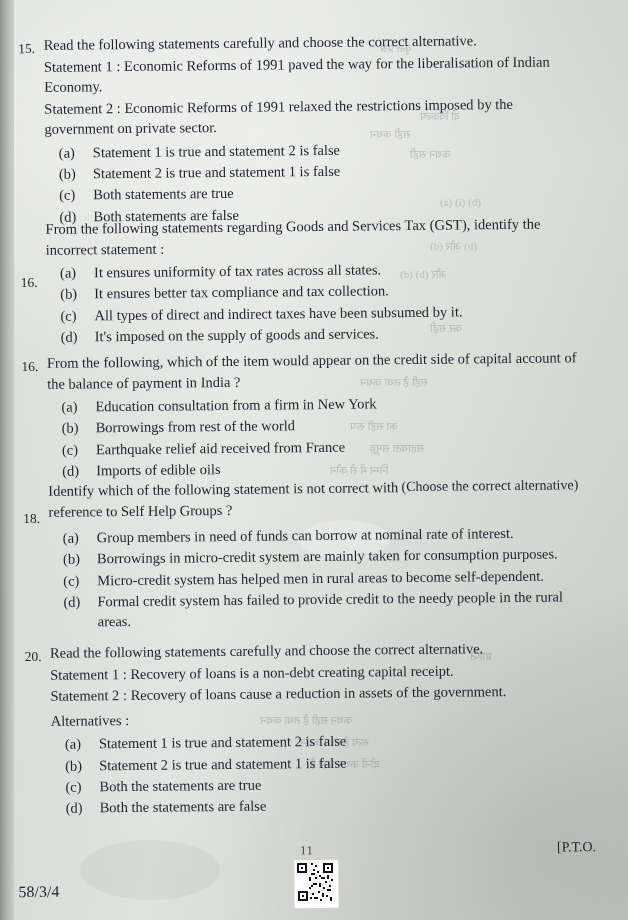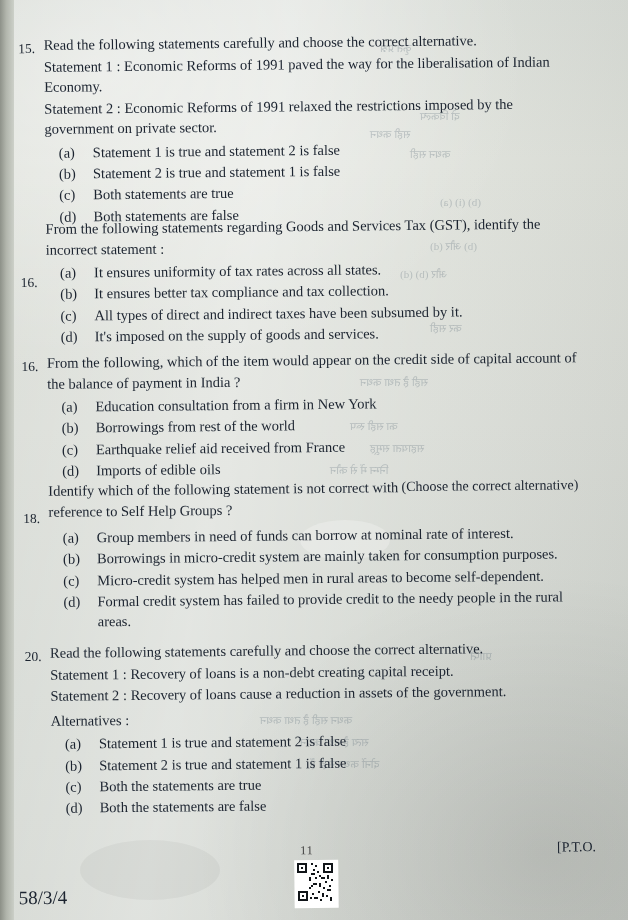--- a/index.html
+++ b/index.html
@@ -107,22 +107,22 @@
   .ptos {
     position: absolute;
     right: 36px;
     bottom: 62px;
     font-size: 14px;
     font-family: "Liberation Serif", serif;
   }
   .footer-code {
     position: absolute;
     left: 14px;
-    bottom: 14px;
-    font-size: 19px;
+    bottom: 22px;
+    font-size: 16px;
   }
   .pagenum {
     position: absolute;
     left: 296px;
     bottom: 62px;
     font-size: 12px;
     letter-spacing: 1px;
     color: #404040;
   }
   

